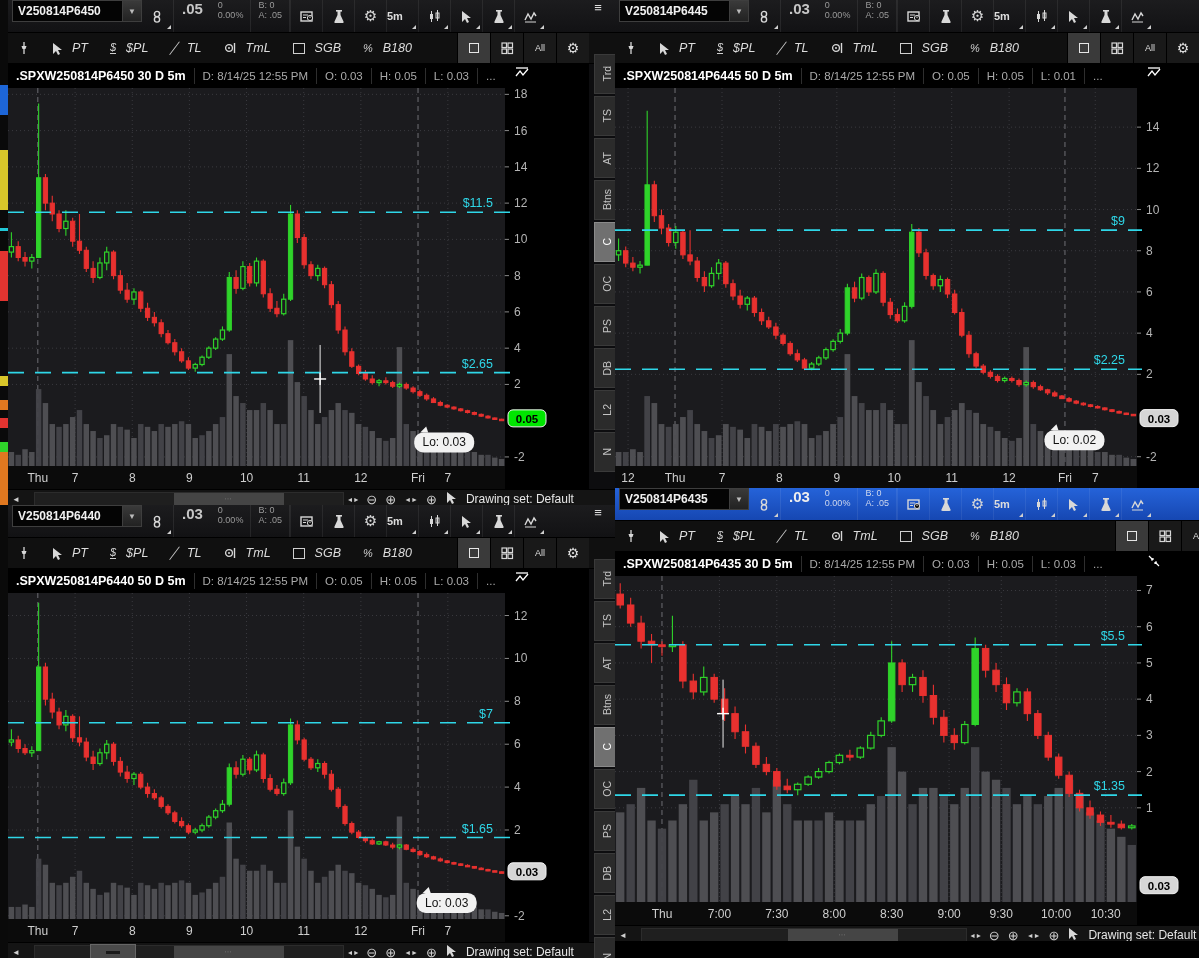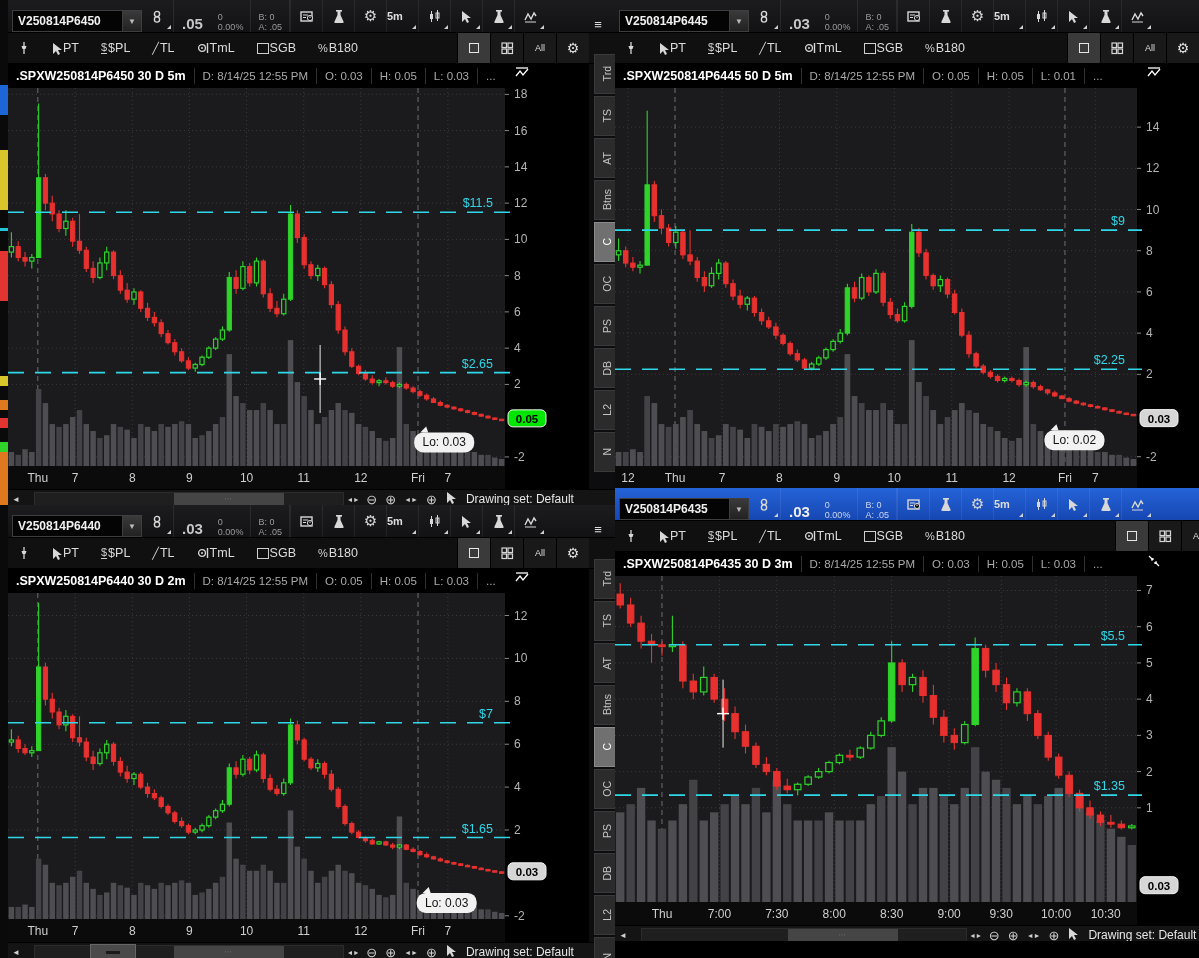--- a/index.html
+++ b/index.html
@@ -1,19 +1,19 @@
 <!DOCTYPE html>
 <html><head>
 <meta charset="utf-8">
 <style>
   html,body{margin:0;padding:0;background:#000;width:1199px;height:958px;overflow:hidden;
     font-family:"Liberation Sans",sans-serif;-webkit-font-smoothing:antialiased;}
   .panel{position:absolute;overflow:hidden;background:#0d0d0f;}
   
-  .tb1{height:32px;display:flex;align-items:flex-end;background:linear-gradient(#1c1c1e,#121214);
+  .tb1{height:32px;display:flex;align-items:flex-start;background:linear-gradient(#1c1c1e,#121214);
        border-bottom:1px solid #000;color:#cfcfcf;font-size:12px;position:relative;}
   .tb1.active{background:linear-gradient(#2563d9,#1647b2);}
   .symbox{display:flex;margin-left:4px;height:22px;}
   .syminput{width:104px;background:#040404;border:1px solid #3e3e3e;color:#f0f0f0;
        font-weight:bold;font-size:12px;display:flex;align-items:center;padding-left:5px;}
   .symdd{width:18px;background:linear-gradient(#3a3a3a,#222);border:1px solid #3e3e3e;border-left:none;
        display:flex;align-items:center;justify-content:center;color:#bbb;font-size:8px;}
   .tbbtn{position:relative;height:100%;display:flex;align-items:center;justify-content:center;
        border-left:1px solid rgba(255,255,255,0.07);}
   .tb1 .sep{width:1px;height:100%;background:rgba(255,255,255,0.08);}
@@ -23,21 +23,21 @@
        line-height:10px;padding:0 7px;}
   .tb1.active .stack{color:#cdd7ee;}
   .ibtn{width:31px;height:100%;display:flex;align-items:center;justify-content:center;position:relative;}
   .tf{font-size:11px;font-weight:bold;color:#ddd;width:34px;}
   .corner{position:absolute;right:2px;bottom:3px;width:0;height:0;
        border-left:4px solid transparent;border-bottom:4px solid #cfcfcf;}
   .menu-ic{margin-left:auto;margin-right:4px;font-size:13px;color:#ddd;width:26px;text-align:center;}
   
   .tb2{height:30px;display:flex;align-items:center;background:#101010;border-bottom:1px solid #000;
        color:#dcdcdc;font-size:12.5px;position:relative;}
-  .t2item{display:flex;align-items:center;gap:1px;padding:0 11px;height:100%;}
+  .t2item{display:flex;align-items:center;gap:10px;padding:0 11px;height:100%;font-style:italic;}
   .t2icon{color:#cfcfcf;font-size:11px;}
   .dollar{border-bottom:1px solid #cfcfcf;font-size:11px;line-height:11px;}
   .sgbsq{width:10px;height:9px;border:1.5px solid #cfcfcf;}
   .t2right{margin-left:auto;display:flex;height:100%;}
   .t2rbtn{width:32px;height:100%;display:flex;align-items:center;justify-content:center;
        background:#191919;border-left:1px solid #000;color:#ddd;}
   .t2rbtn.sq{background:#3a3a3a;}
   .sqico{width:8px;height:8px;border:1.5px solid #e6e6e6;}
   .allico{font-size:9px;color:#ddd;}
   
@@ -1125,21 +1125,21 @@
             </svg>
           </div>
           <div class="t2rbtn allico">All</div>
           <div class="t2rbtn">
             <span style="font-size: 14px;">⚙</span>
           </div>
           <div style="width: 26px;"></div>
         </div>
       </div>
       <div class="chdr" style="width: 581px;">
-        <span class="title">.SPXW250814P6440 30 D 2m</span>
+        <span class="title">.SPXW250814P6440 50 D 5m</span>
         <div class="hcell">D: 8/14/25 12:55 PM</div>
         <div class="hcell">O: 0.05</div>
         <div class="hcell">H: 0.05</div>
         <div class="hcell">L: 0.03</div>
         <div class="hcell">...</div>
         <div class="hico" style="left: 507px;"><svg width="14" height="13" viewBox="0 0 14 13">
             <line x1="1" y1="2" x2="13" y2="2" stroke="#fff" stroke-width="1.3"></line>
             <path d="M1 10l4-5 3 4 5-6" fill="none" stroke="#fff" stroke-width="1.3"></path>
           </svg></div>
       </div>
@@ -1592,21 +1592,21 @@
               <rect x="7" y="7" width="4.5" height="4.5" fill="none" stroke="#d8d8d8" stroke-width="1.2"></rect>
             </svg>
           </div>
           <div class="t2rbtn allico">All</div>
           <div class="t2rbtn">
             <span style="font-size: 14px;">⚙</span>
           </div>
         </div>
       </div>
       <div class="chdr" style="width: 584px;">
-        <span class="title">.SPXW250814P6435 30 D 3m</span>
+        <span class="title">.SPXW250814P6435 30 D 5m</span>
         <div class="hcell">D: 8/14/25 12:55 PM</div>
         <div class="hcell">O: 0.03</div>
         <div class="hcell">H: 0.05</div>
         <div class="hcell">L: 0.03</div>
         <div class="hcell">...</div>
         <div class="hico" style="left: 532px;"><svg width="14" height="13" viewBox="0 0 14 13">
             <path d="M2 2l4 4M6 6l-2 0M6 6l0-2" fill="none" stroke="#fff" stroke-width="1.2"></path>
             <path d="M12 12L8 8M8 8l2 0M8 8l0 2" fill="none" stroke="#fff" stroke-width="1.2"></path>
           </svg></div>
       </div>

